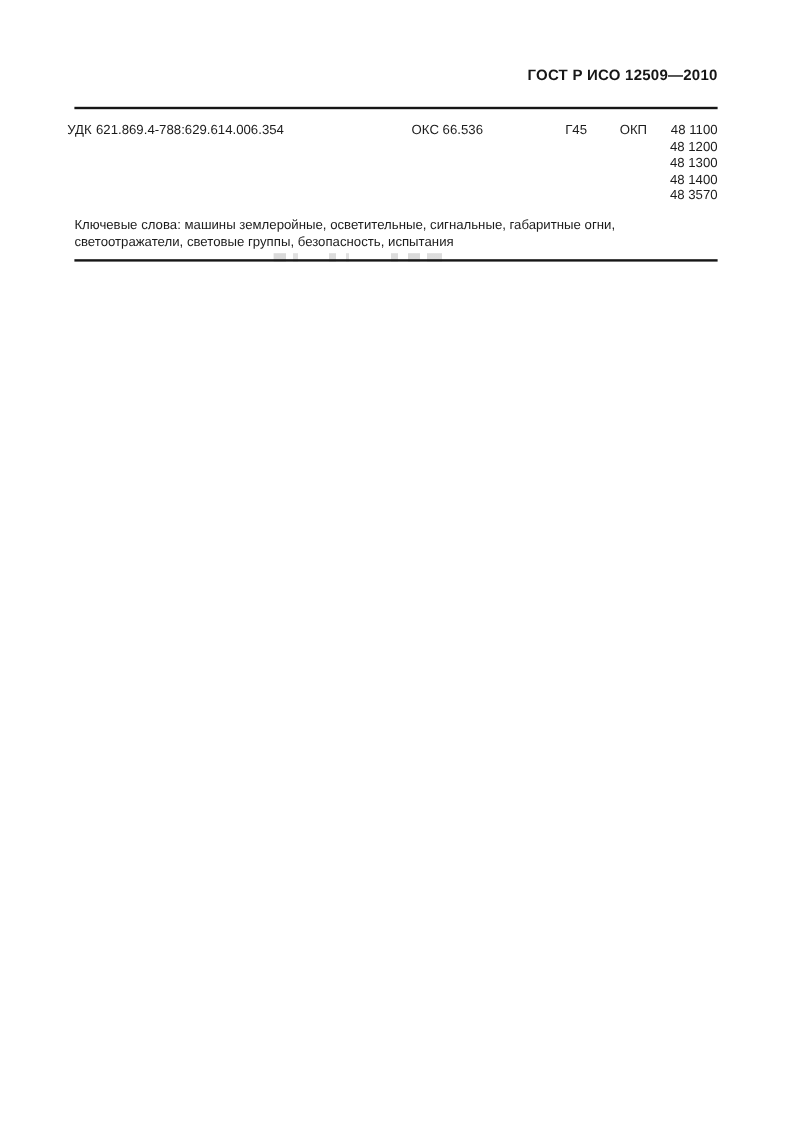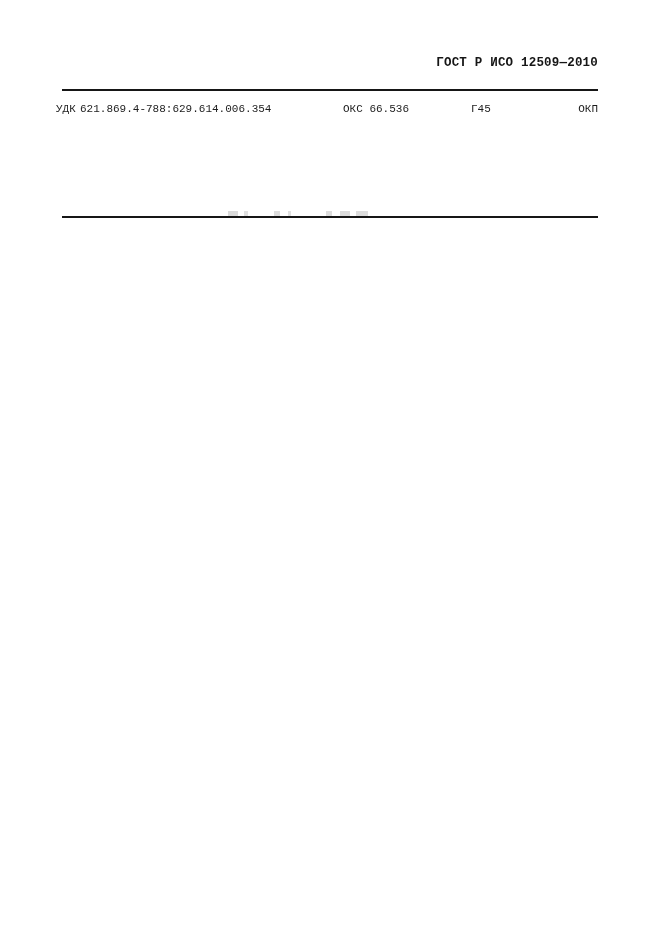--- a/index.html
+++ b/index.html
@@ -5,21 +5,21 @@
   html, body {
     margin: 0;
     padding: 0;
     background: #ffffff;
   }
   .page {
     position: relative;
     width: 661px;
     height: 664px;
     background: #ffffff;
-    font-family: Liberation Mono, monospace;
+    font-family: Liberation Sans, sans-serif;
     color: #1c1c1c;
     overflow: hidden;
   }
   .doc-header {
     position: absolute;
     top: 56px;
     left: 62px;
     width: 536px;
     text-align: right;
     font-size: 12.5px;
@@ -111,23 +111,31 @@
 
   <div class="rule rule-top"></div>
 
   <div class="class-row">
     <span class="udk-label">УДК</span>
     <span class="udk-value">621.869.4-788:629.614.006.354</span>
     <span class="oks-code">ОКС 66.536</span>
     <span class="g-code">Г45</span>
     <div class="okp-block">
       <span>ОКП</span>
+      <span class="okp-values">
+        <span>48 1100</span>
+        <span>48 1200</span>
+        <span>48 1300</span>
+        <span>48 1400</span>
+        <span>48 3570</span>
+      </span>
     </div>
   </div>
 
+  <div class="keywords">Ключевые слова: машины землеройные, осветительные, сигнальные, габаритные огни, светоотражатели, световые группы, безопасность, испытания</div>
 
   <div class="scan-artifact"></div>
 
   <div class="rule rule-bottom"></div>
 
   <div class="page-number">49</div>
 
 </div>
 
 </body></html>

